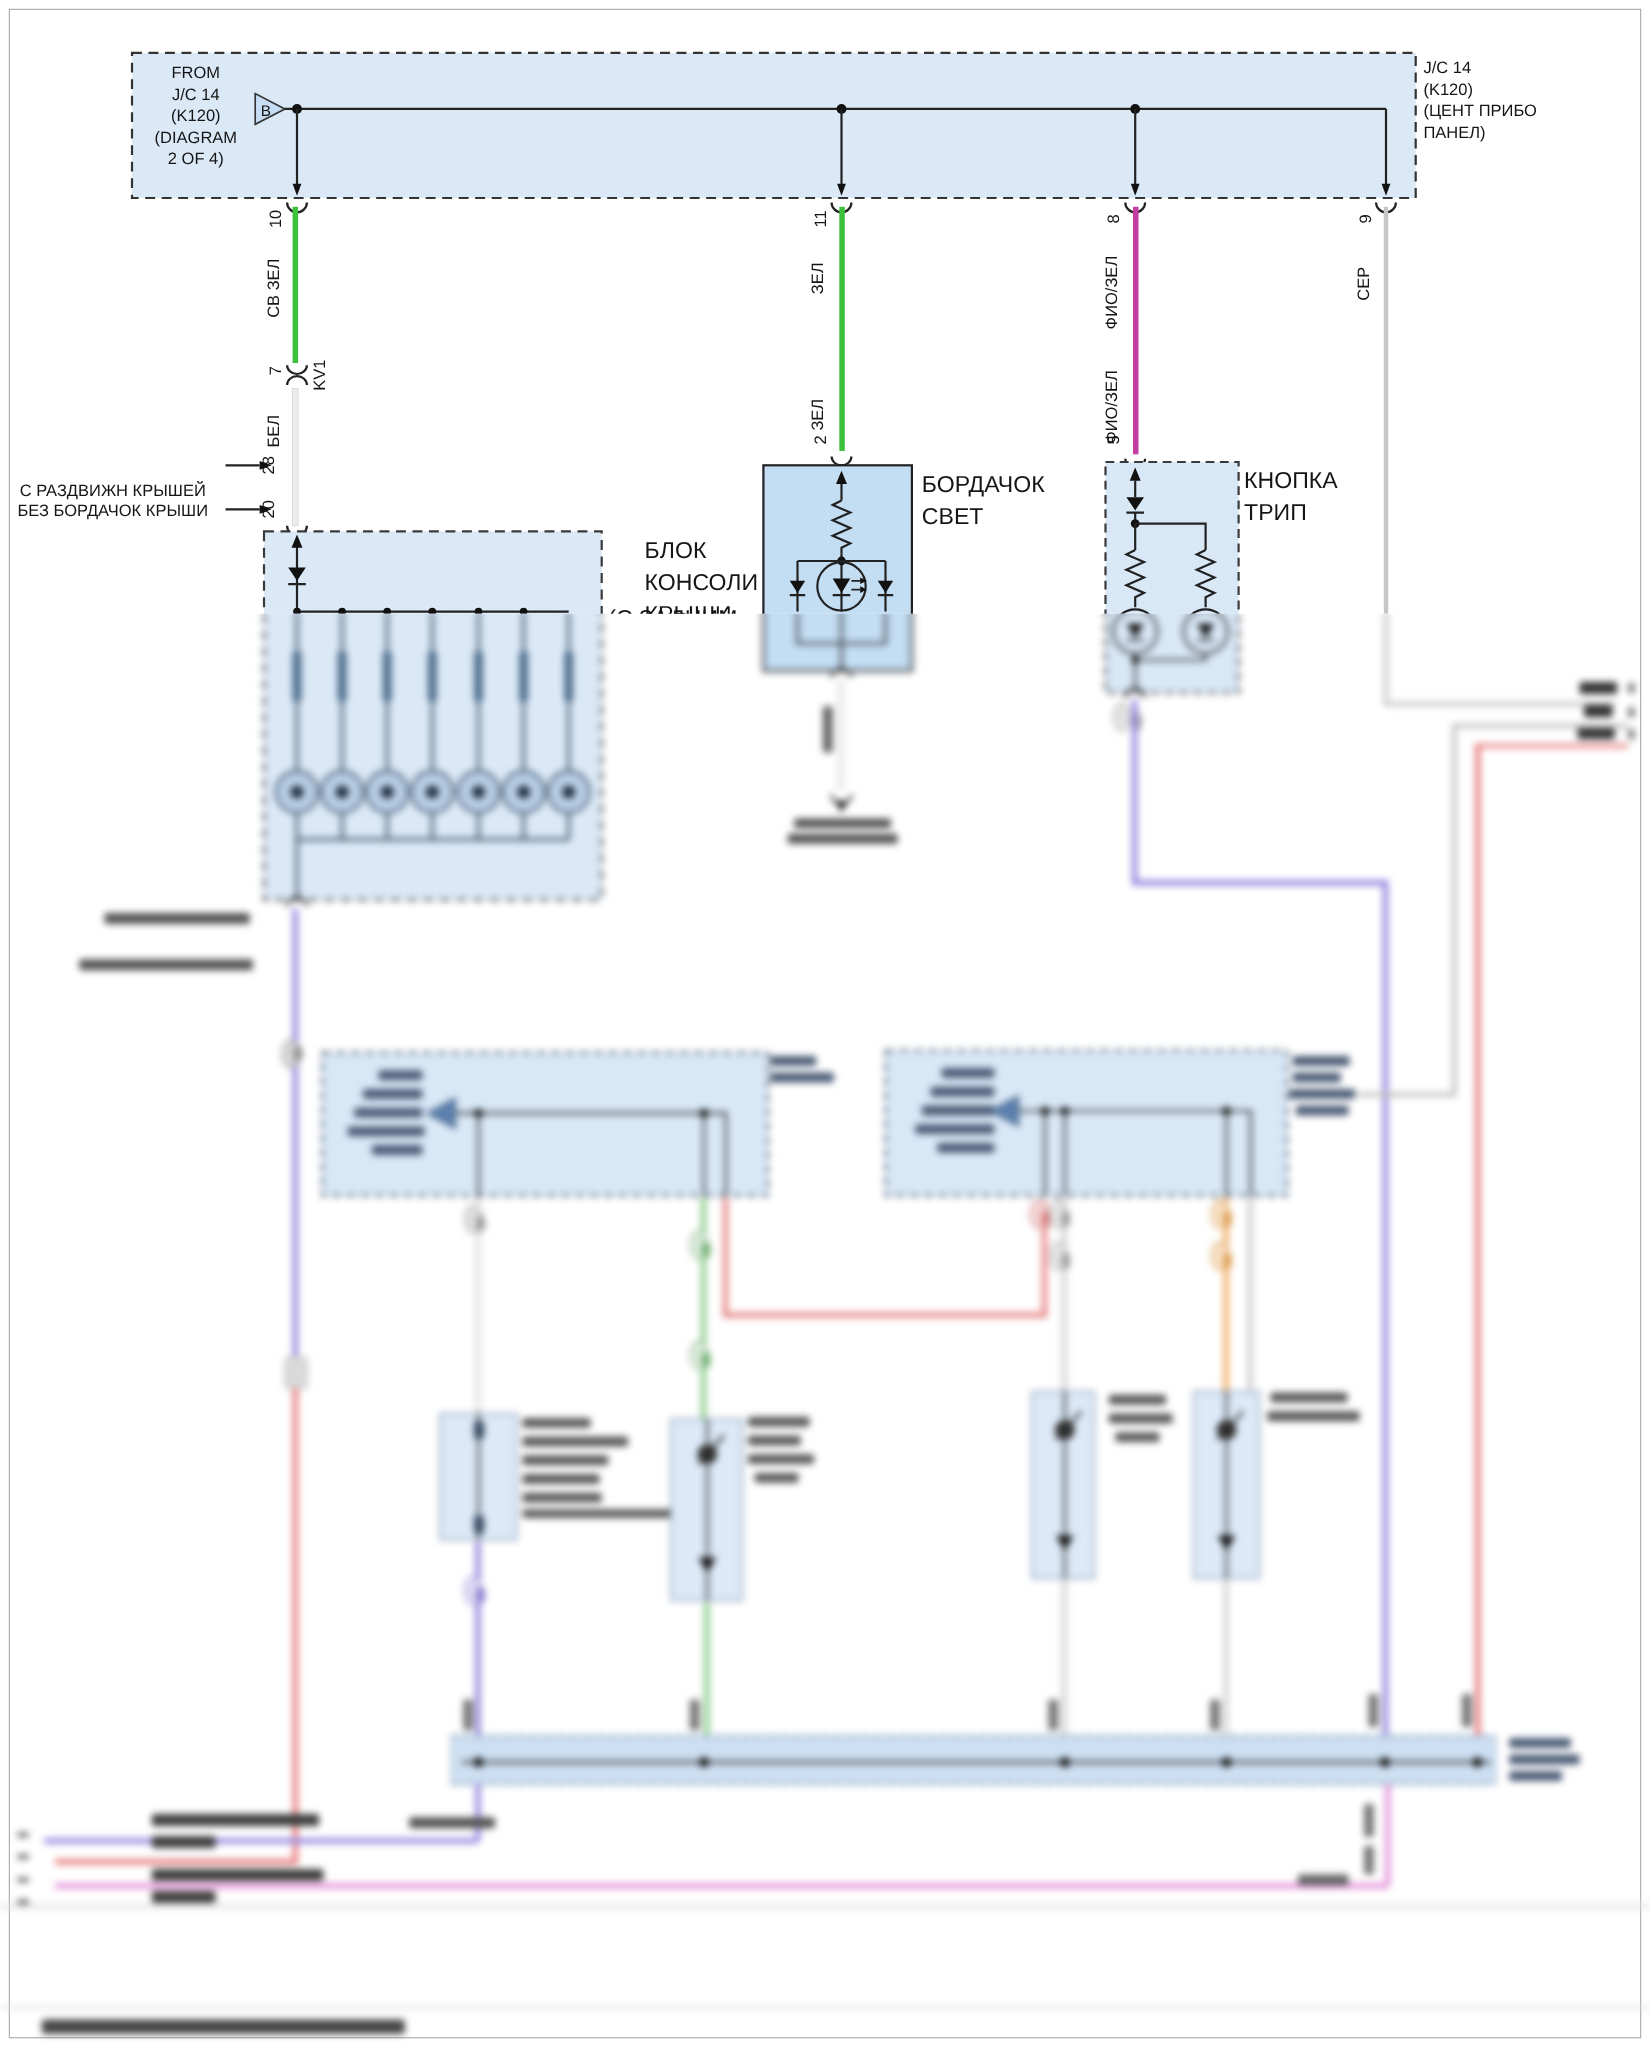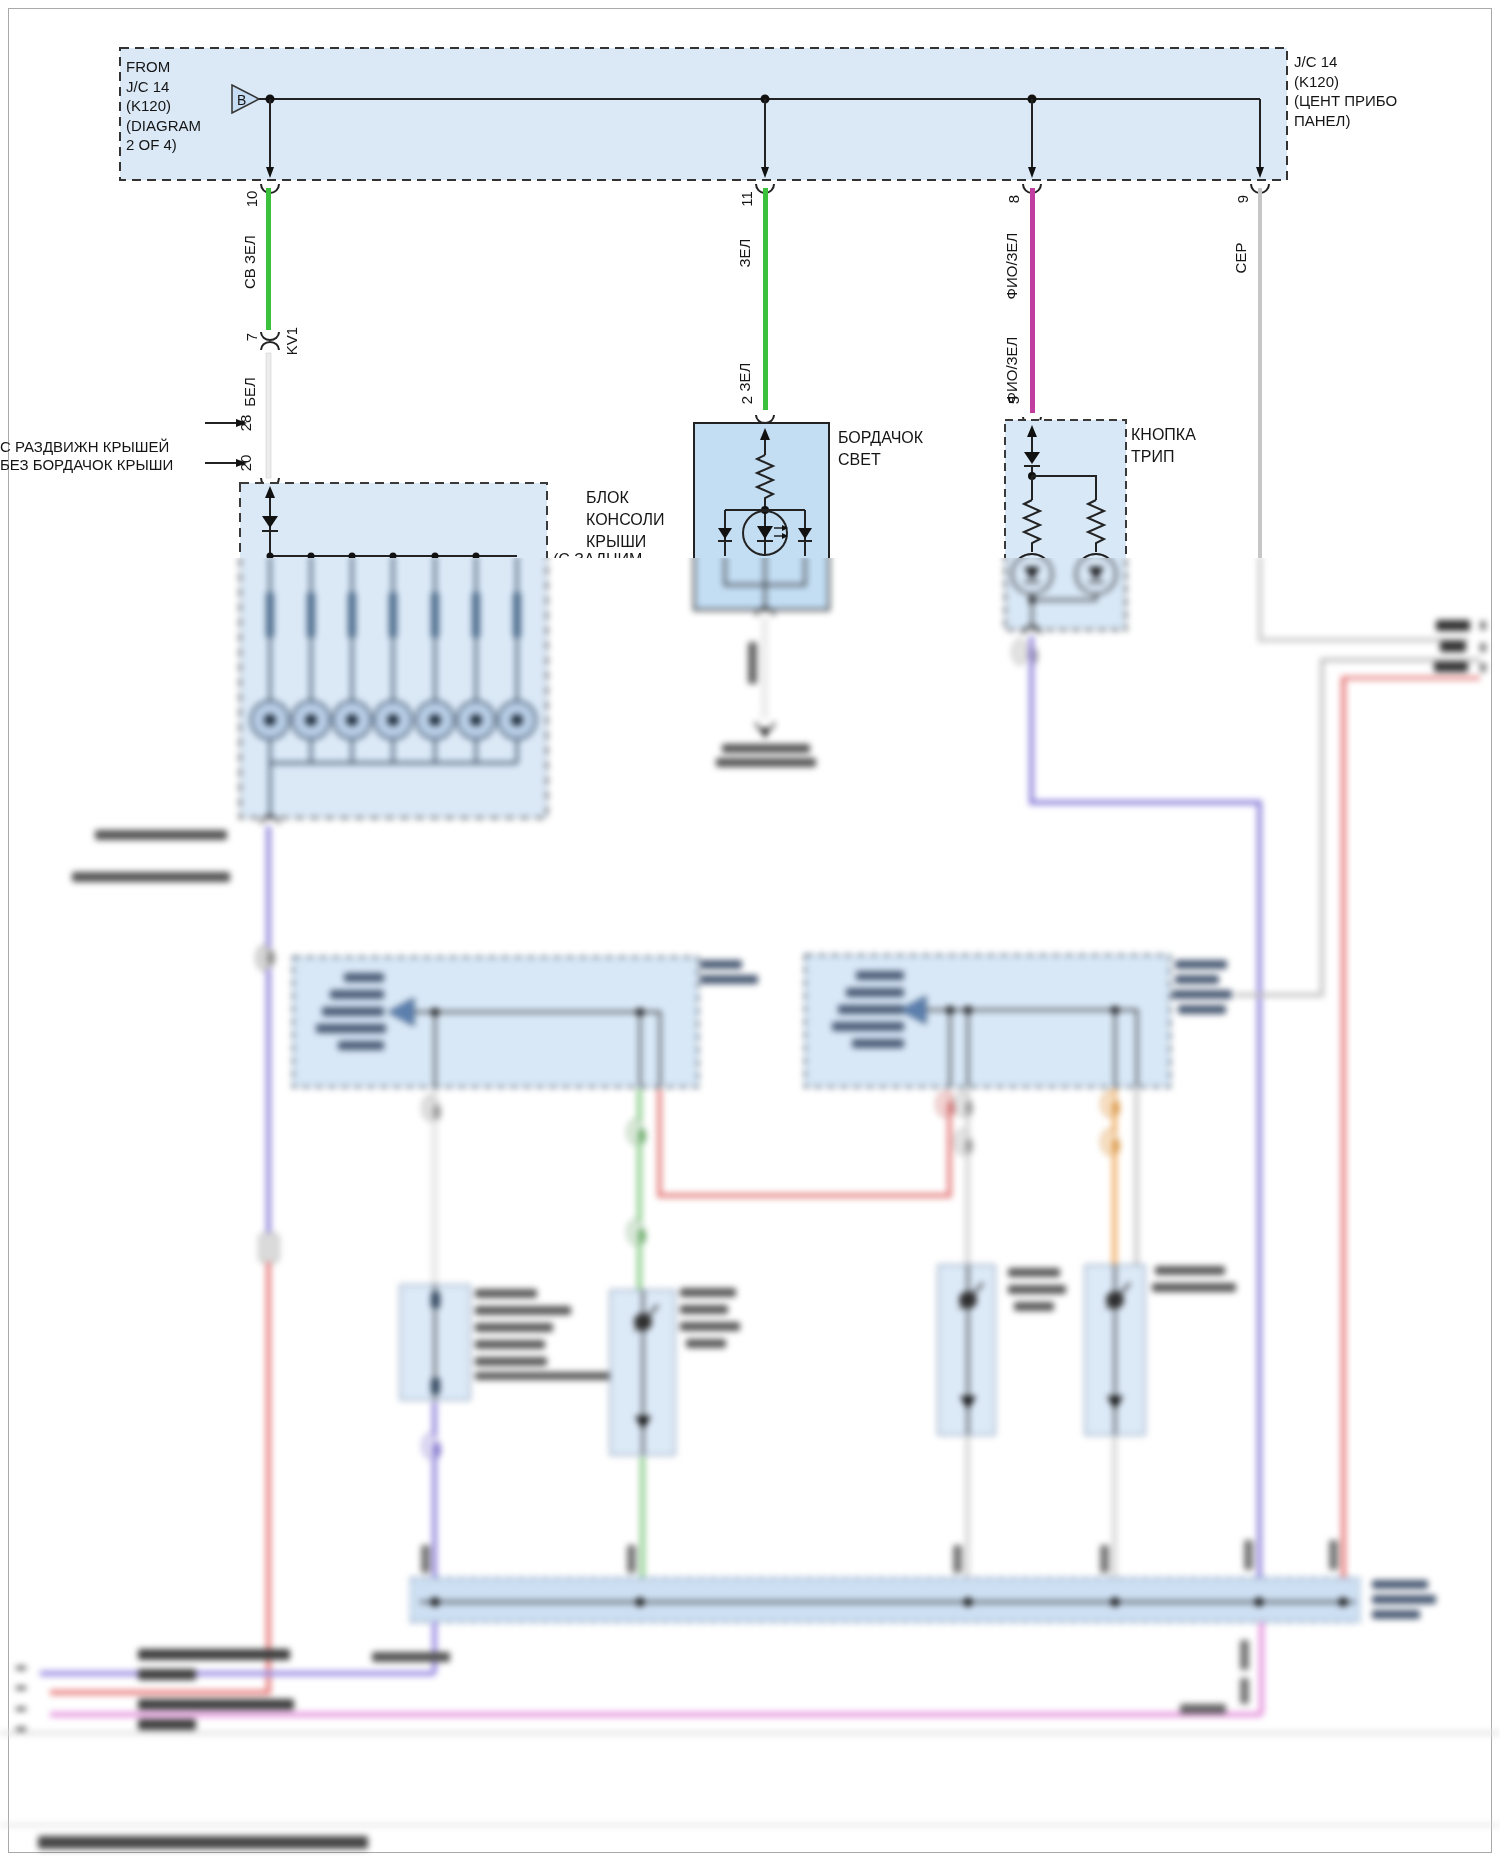--- a/index.html
+++ b/index.html
@@ -8,22 +8,22 @@
   #frame{position:absolute;left:8px;top:8px;right:8px;bottom:8px;border:1px solid #a9a9a9;pointer-events:none;}
   .layer{position:absolute;left:0;top:0;}
   #sharp{width:1500px;height:558px;overflow:hidden;}
   #blurclip{position:absolute;left:0;top:558px;width:1500px;height:1303px;overflow:hidden;}
   #blurcontent{position:absolute;left:0;top:-558px;width:1500px;height:1861px;filter:blur(3.4px);}
   svg{position:absolute;left:0;top:0;display:block;}
   .lbl{position:absolute;font-size:15px;line-height:1.3;color:#151515;white-space:nowrap;}
   .mlabel{white-space:pre-line;}
   .vlabel{position:absolute;font-size:15px;color:#151515;white-space:nowrap;
           transform:translate(-50%,-50%) rotate(-90deg);}
-  .rt{text-align:left;}
-  .big{font-size:16px;line-height:1.38;}
+  .rt{text-align:center;}
+  .big{font-size:21px;line-height:1.38;}
   
   .bw{stroke:#222;stroke-width:2;fill:none;}
   .bwb{stroke:#33475e;stroke-width:2.5;fill:none;}
   .fillb{fill:#111;stroke:none;}
   .arc{stroke:#222;stroke-width:2;fill:none;}
 </style>
 </head>
 <body>
 
 <div id="page">

